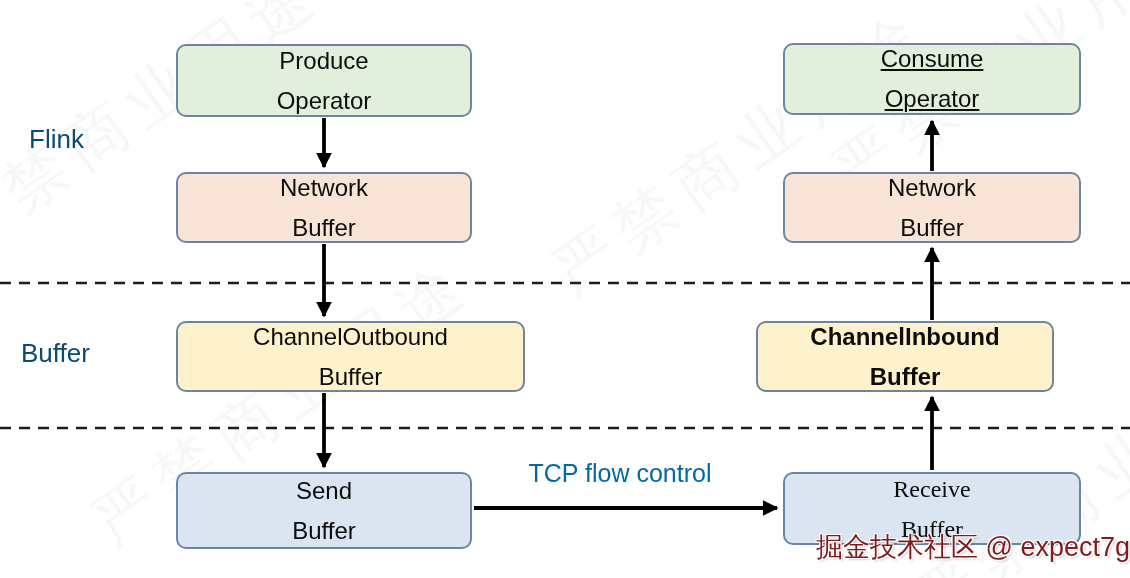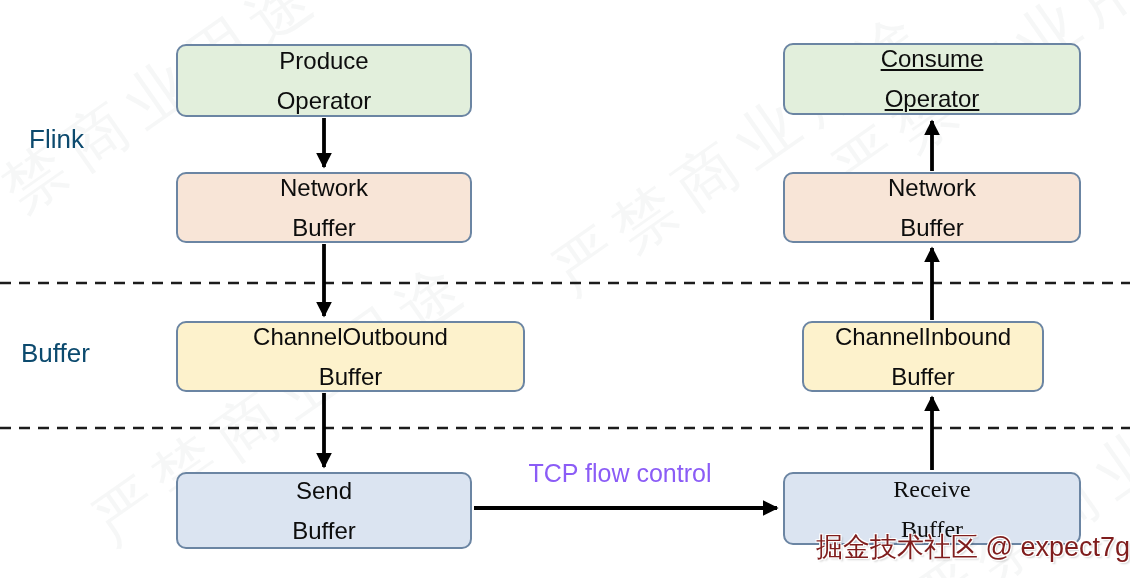--- a/index.html
+++ b/index.html
@@ -54,21 +54,21 @@
     z-index:3;
     box-sizing:border-box;
     gap:8px;
   }
   .n-produce {left:176px; top:44px;  width:296px; height:73px;}
   .n-netout  {left:176px; top:172px; width:296px; height:71px;}
   .n-chout   {left:176px; top:321px; width:349px; height:71px;}
   .n-send    {left:176px; top:472px; width:296px; height:77px;}
   .n-consume {left:783px; top:43px;  width:298px; height:72px;text-decoration:underline;}
   .n-netin   {left:783px; top:172px; width:298px; height:71px;}
-  .n-chin    {left:802px; top:321px; width:242px; height:71px;}
+  .n-chin    {left:756px; top:321px; width:298px; height:71px;font-weight:bold;}
   .n-recv    {left:783px; top:472px; width:298px; height:73px;font-family:Liberation Serif, serif;}
 
   
   #wires{
     position:absolute; left:0; top:0;
     width:1130px; height:578px;
     z-index:2;
     pointer-events:none;
   }
 
@@ -161,17 +161,17 @@
   </div>
   <div class="node n-chin" style="background-color: rgb(253, 242, 204);">
     <span>ChannelInbound</span>
     <span>Buffer</span>
   </div>
   <div class="node n-recv" style="background-color: rgb(219, 228, 241);">
     <span>Receive</span>
     <span>Buffer</span>
   </div>
 
-  <div class="tcp-label" style="color: #8b5cf6;">TCP flow control</div>
+  <div class="tcp-label" style="color: #0369a1;">TCP flow control</div>
 
   <div class="credit">掘金技术社区 @ expect7g</div>
 
 </div>
 
 </body></html>

